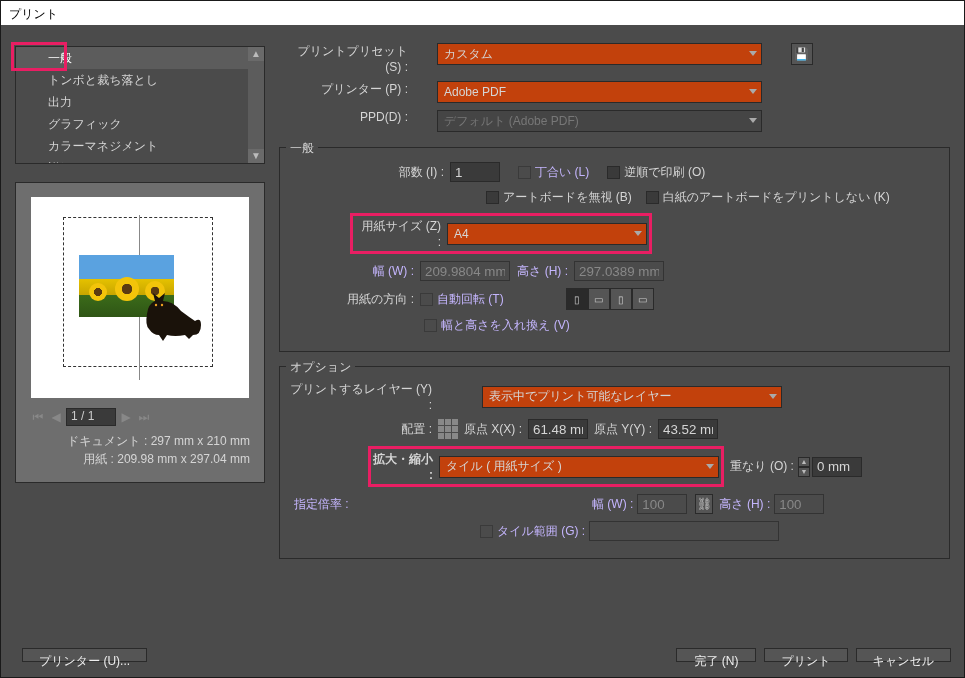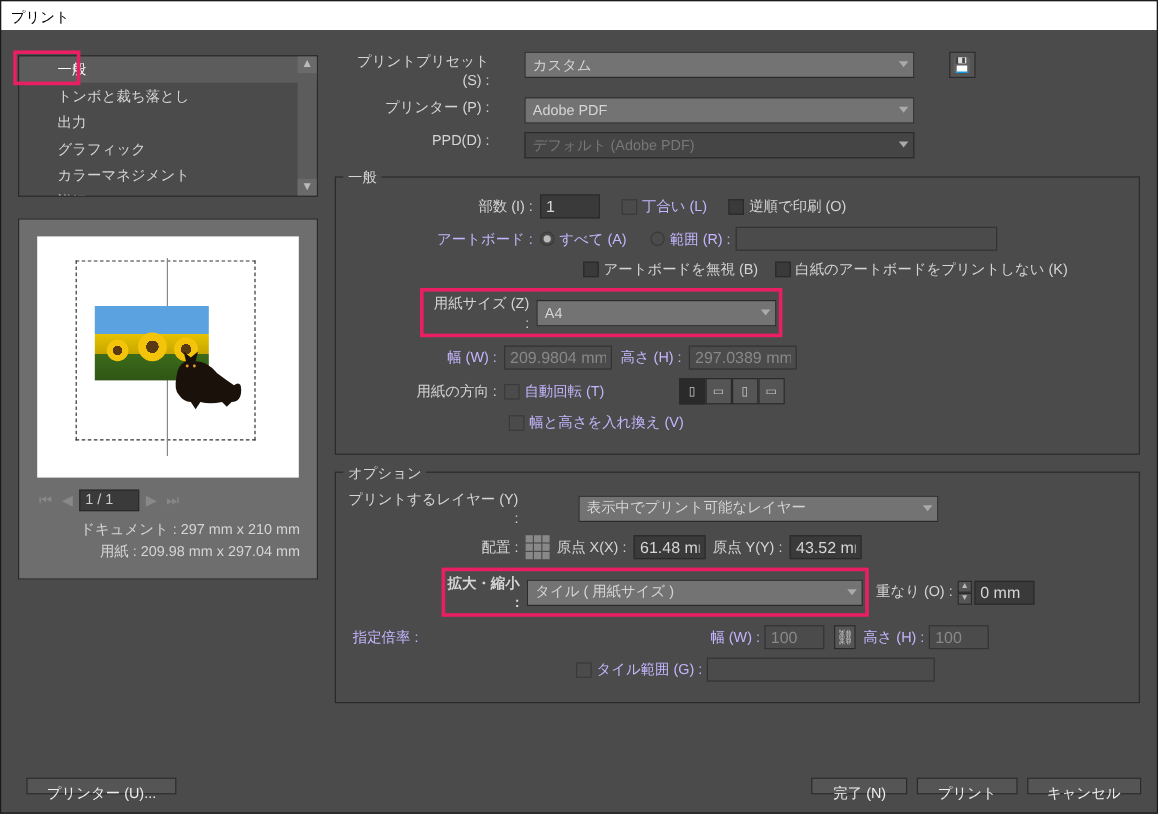--- a/index.html
+++ b/index.html
@@ -27,21 +27,21 @@
   .preview-pager { margin-top: 10px; display: flex; align-items: center; gap: 2px; }
   .pager-btn { width: 16px; height: 16px; color: #888; text-align: center; line-height: 16px; cursor: pointer; }
   .pager-field { width: 50px; height: 18px; background: #3a3a3a; border: 1px solid #2a2a2a; padding: 0 4px; color: #ccc; }
   .doc-info { margin-top: 6px; text-align: right; color: #d5d5d5; line-height: 1.5; }
 
   
   .top-form { }
   .form-row { display: flex; align-items: flex-start; margin-bottom: 7px; gap: 23px; }
   .form-label { text-align: right; color: #d5d5d5; padding-right: 6px; }
   .lbl-w1 { width: 135px; }
-  .select { background: #737373; border: 1px solid #2a2a2a; height: 22px; color: #d5d5d5; padding: 2px 20px 2px 6px; position: relative; display: inline-flex; align-items: center; }
+  .select { background: #c2410c; border: 1px solid #2a2a2a; height: 22px; color: #d5d5d5; padding: 2px 20px 2px 6px; position: relative; display: inline-flex; align-items: center; }
   .select .arrow { position: absolute; right: 4px; top: 50%; margin-top: -3px; width: 0; height: 0; border-left: 4px solid transparent; border-right: 4px solid transparent; border-top: 5px solid #aaa; }
   .select.w325 { width: 325px; }
   .select.w280 { width: 280px; }
   .select.disabled { background: #454545; color: #777; }
   .icon-btn { width: 22px; height: 22px; background: #555; border: 1px solid #2a2a2a; margin-left: 6px; display: inline-flex; align-items: center; justify-content: center; color:#bbb; }
 
   .fieldset { border: 1px solid #2a2a2a; margin-top: 6px; padding: 8px 10px 10px 10px; position: relative; }
   .fieldset-legend { position: absolute; top: -8px; left: 6px; background: #4b4b4b; padding: 0 4px; color: #d5d5d5; }
 
   .text-input { background: #3a3a3a; border: 1px solid #2a2a2a; height: 20px; color: #d5d5d5; padding: 1px 4px; }
@@ -164,29 +164,20 @@
         <div class="form-label" style="width:160px;">部数 (I) :</div>
         <input class="text-input w50" value="1" style="">
         <span style="width:18px;"></span>
         <span class="checkbox disabled"></span>
         <span class="lbl-disabled">丁合い (L)</span>
         <span style="width:18px;"></span>
         <span class="checkbox"></span>
         <span>逆順で印刷 (O)</span>
       </div>
 
-      <div class="sub-row">
-        <div class="form-label lbl-disabled" style="width:160px;">アートボード :</div>
-        <span class="radio disabled selected"></span>
-        <span class="lbl-disabled">すべて (A)</span>
-        <span style="width:20px;"></span>
-        <span class="radio disabled"></span>
-        <span class="lbl-disabled">範囲 (R) :</span>
-        <input class="text-input disabled" style="width: 218px; margin-left: 4px;">
-      </div>
 
       <div class="sub-row" style="padding-left:196px;">
         <span class="checkbox"></span>
         <span>アートボードを無視 (B)</span>
         <span style="width:14px;"></span>
         <span class="checkbox"></span>
         <span>白紙のアートボードをプリントしない (K)</span>
       </div>
 
       <div class="sub-row" style="margin-top:6px;">

